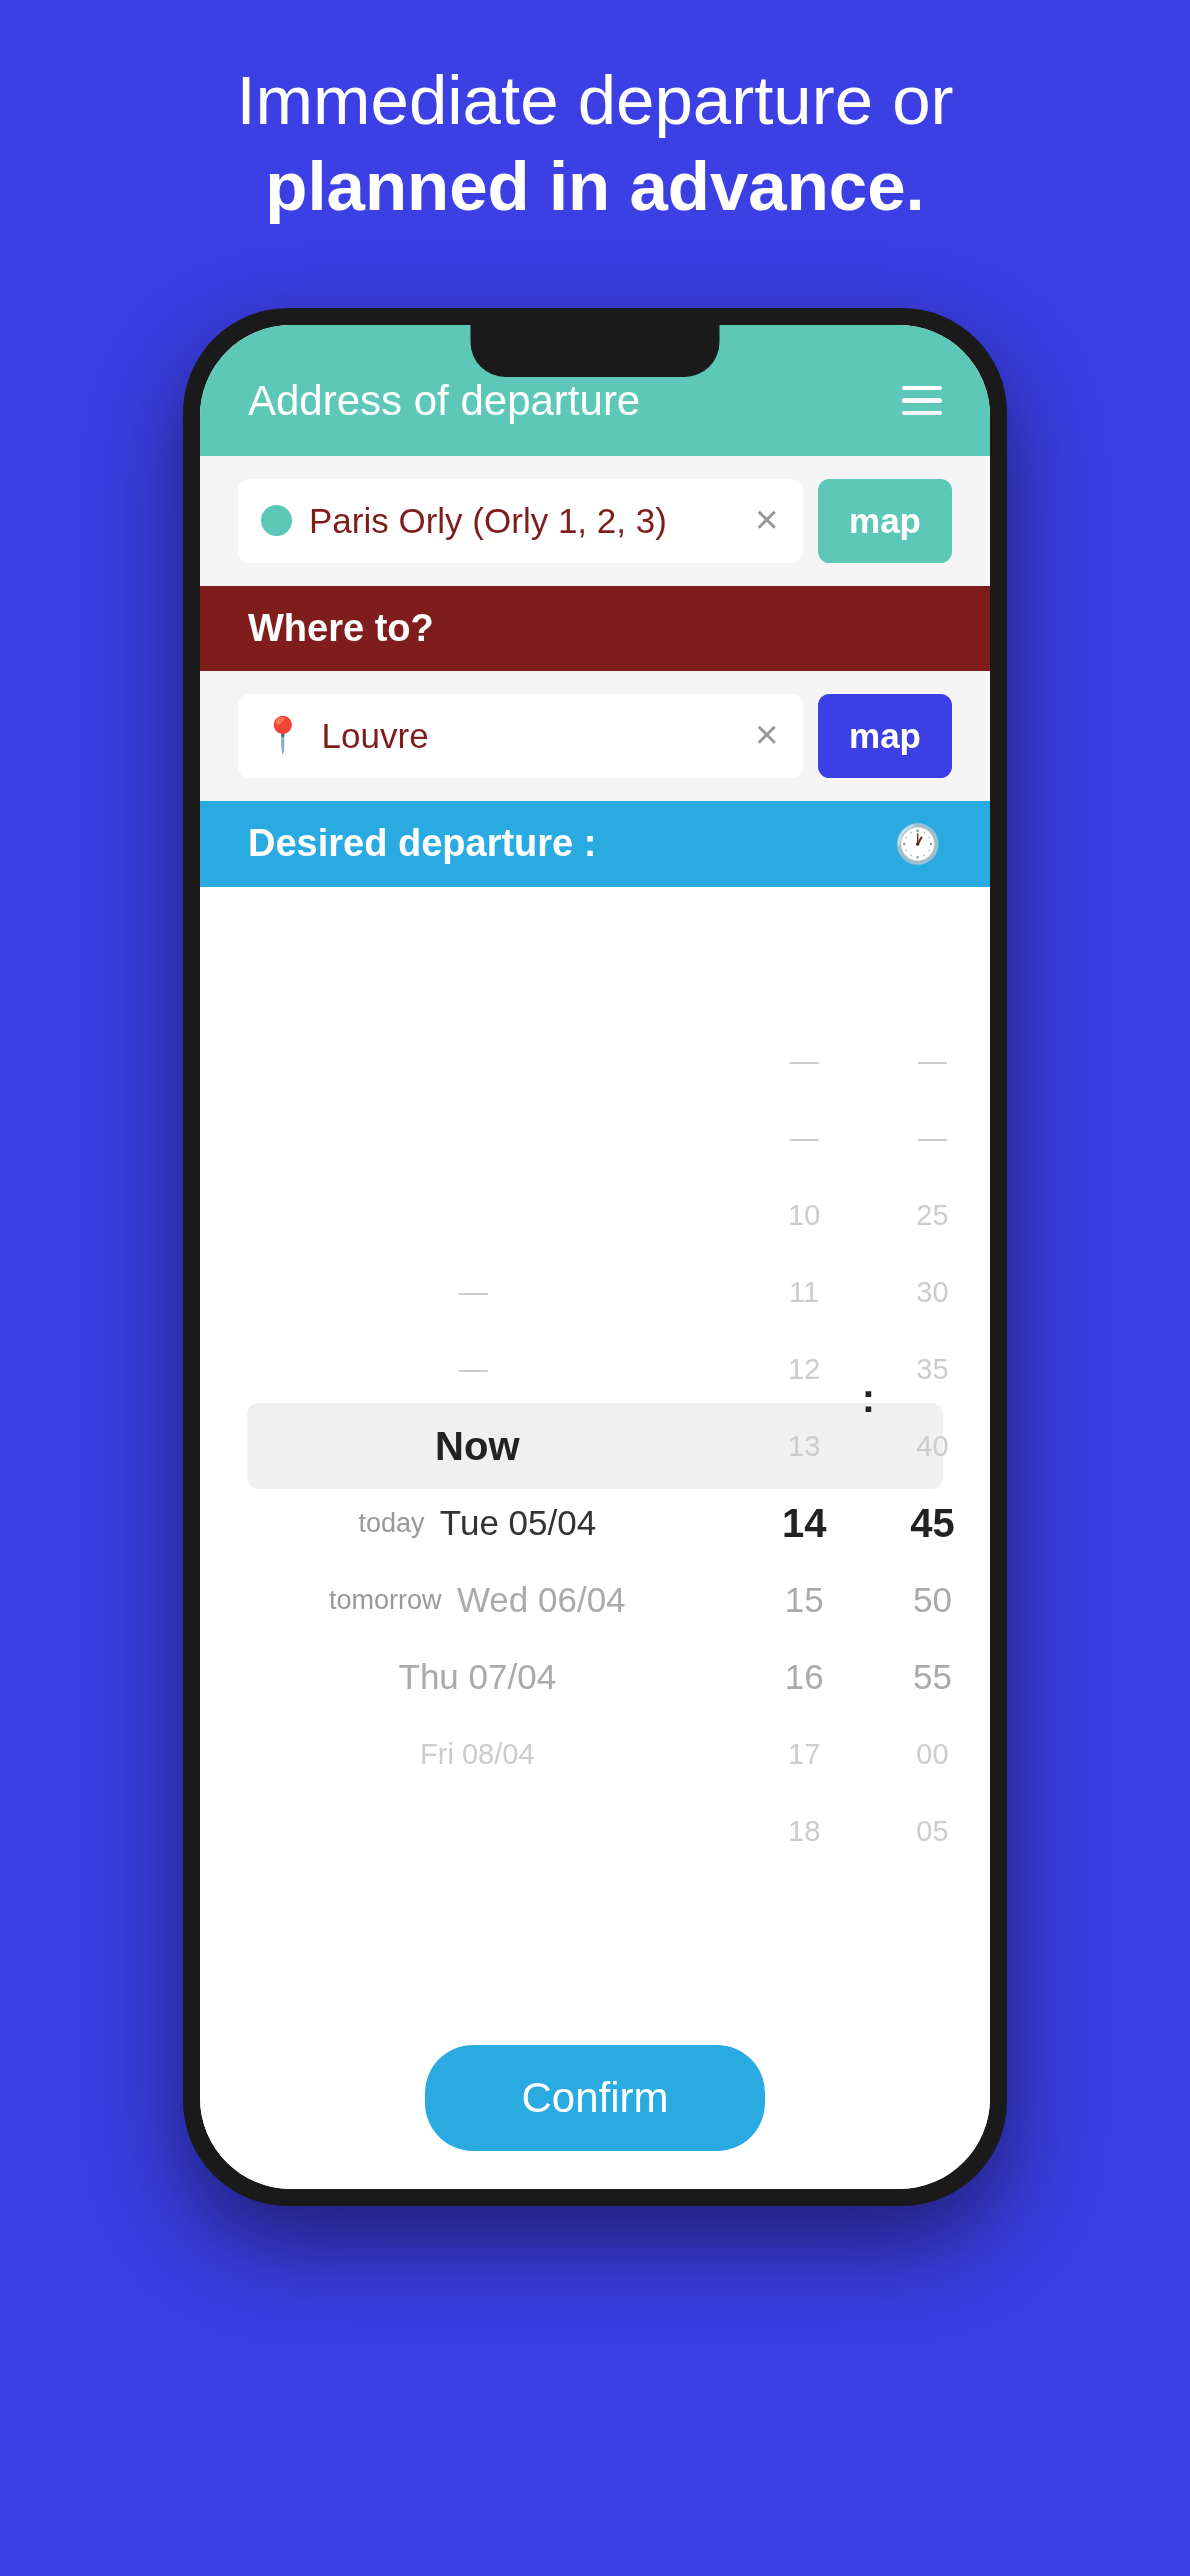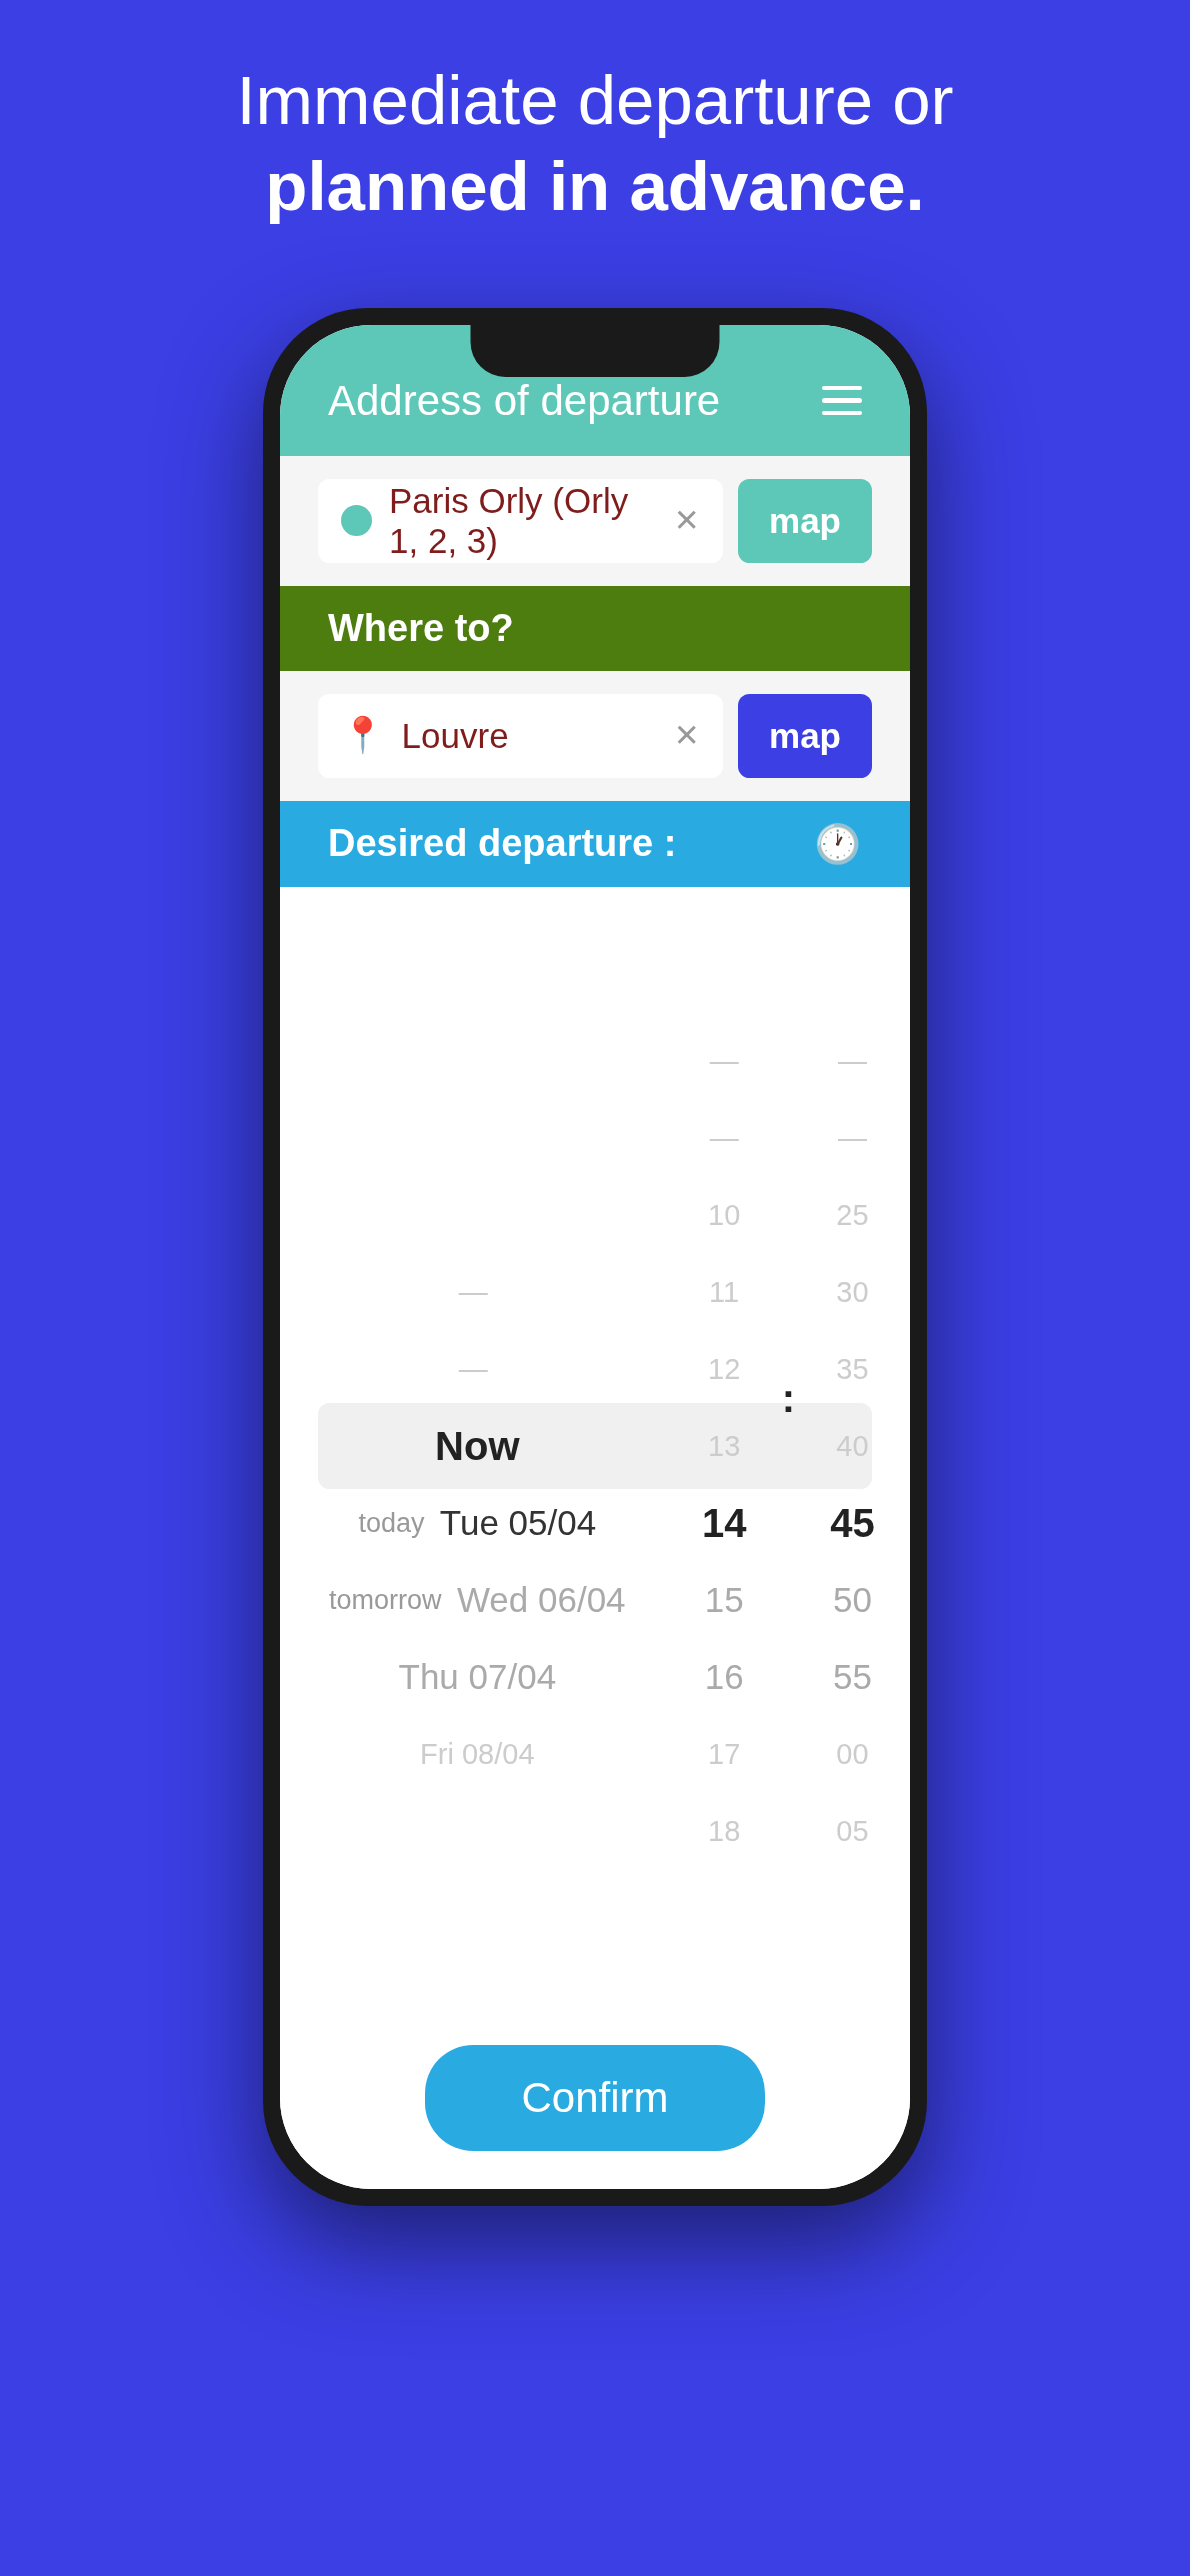--- a/index.html
+++ b/index.html
@@ -24,21 +24,21 @@
       line-height: 1.25;
       width: 863px;
     }
 
     .headline strong {
       font-weight: 800;
     }
 
     .phone-wrapper {
       margin-top: 77px;
-      width: 664px;
+      width: 824px;
       height: 1898px;
       position: relative;
     }
 
     
     .phone-shell {
       width: 100%;
       height: 100%;
       background: #1a1a1a;
       border-radius: 105px;
@@ -153,21 +153,21 @@
       padding: 0 31px;
       height: 84px;
       font-size: 35px;
       font-weight: 600;
       cursor: pointer;
       flex-shrink: 0;
     }
 
     
     .where-to-section {
-      background: #4d7c0f;
+      background: #7f1d1d;
       padding: 21px 48px;
       flex-shrink: 0;
     }
 
     .where-to-label {
       color: white;
       font-size: 38px;
       font-weight: 600;
     }
 

